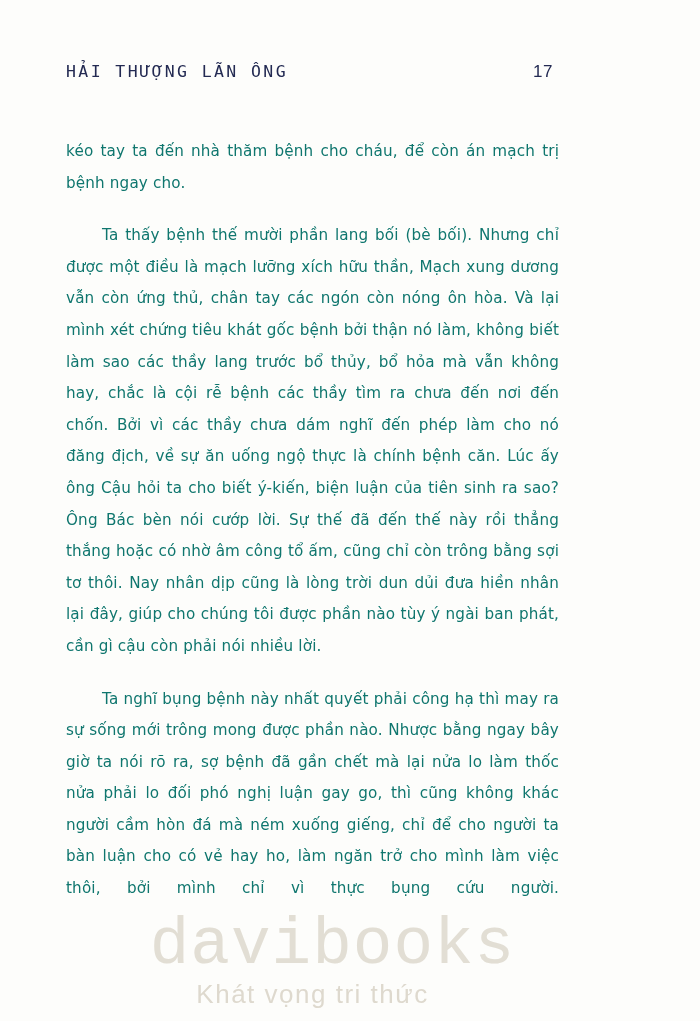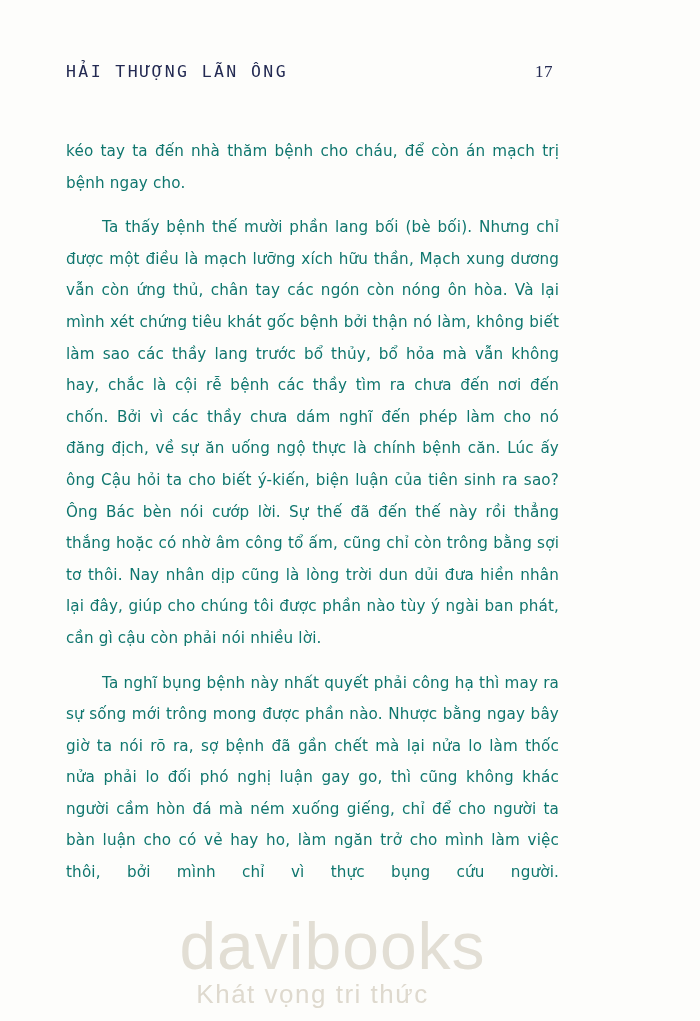--- a/index.html
+++ b/index.html
@@ -33,21 +33,21 @@
     padding: 0 2px 0 0;
   }
   .running-title {
     font-family: "DejaVu Sans Mono", monospace;
     font-size: 16.5px;
     letter-spacing: 2.4px;
     color: #232a52;
     white-space: nowrap;
   }
   .page-number {
-    font-family: Liberation Serif, serif;
+    font-family: Liberation Sans, sans-serif;
     font-size: 17px;
     color: #232a52;
     letter-spacing: 0.5px;
     padding-right: 4px;
   }
 
   
   .body-text {
     color: #0f766e;
     font-family: "DejaVu Sans", sans-serif;
@@ -56,40 +56,40 @@
     text-align: justify;
     text-justify: inter-word;
     letter-spacing: 0.15px;
   }
   .body-text p {
     margin: 0 0 0 0;
     text-align: justify;
   }
   .body-text p.indent {
     text-indent: 36px;
-    margin-top: 13px;
+    margin-top: 21px;
   }
   .body-text p:last-child::after {
     content: "";
     display: inline-block;
     width: 100%;
   }
 
   
   .watermark {
     position: absolute;
     left: 0;
     right: 0;
     bottom: 10px;
     text-align: center;
     pointer-events: none;
     user-select: none;
   }
   .watermark-main {
-    font-family: Liberation Sans, sans-serif;
+    font-family: Liberation Mono, monospace;
     font-size: 66px;
     color: #e2ded4;
     letter-spacing: 1px;
     line-height: 70px;
     font-weight: 400;
     padding-left: 40px;
   }
   .watermark-sub {
     font-family: Liberation Sans, sans-serif;
     font-size: 26px;

